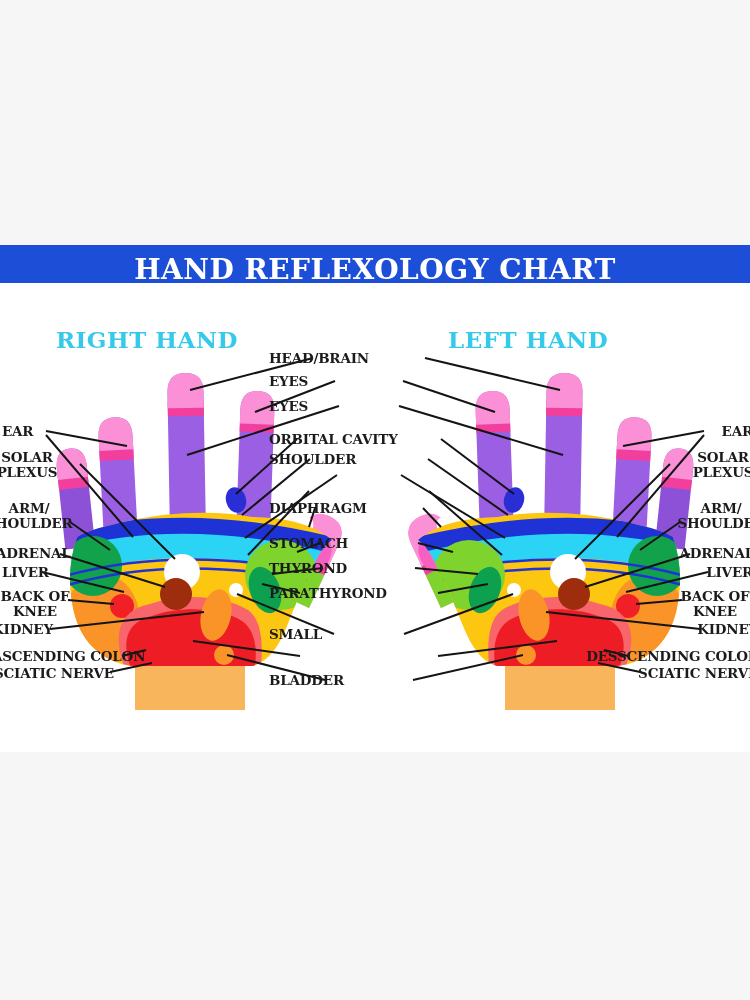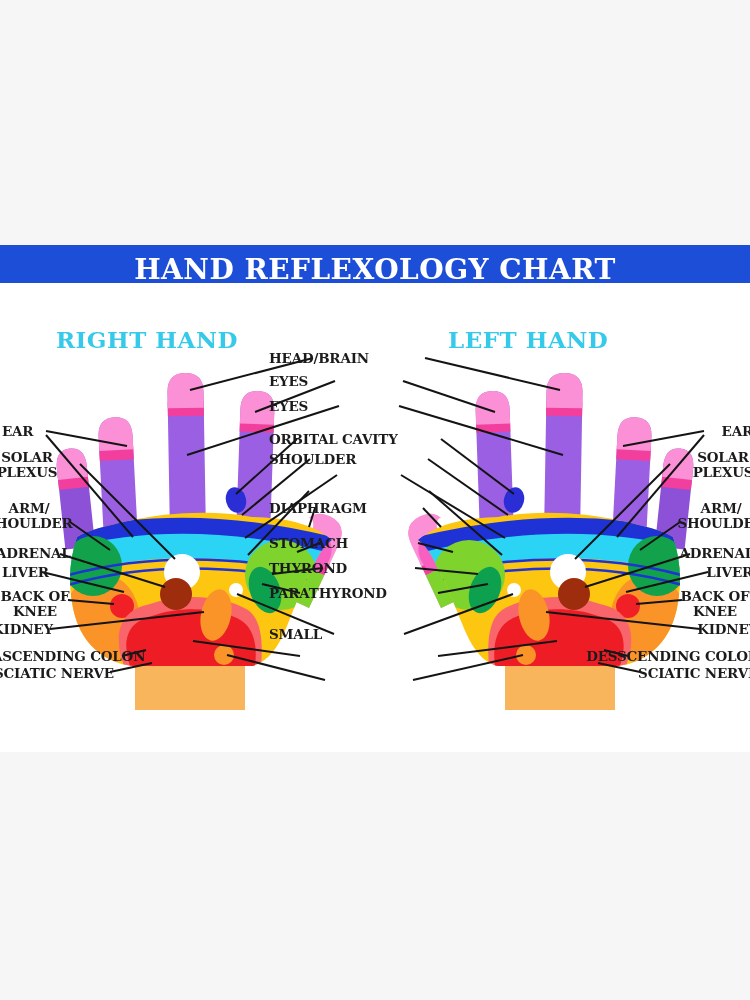--- a/index.html
+++ b/index.html
@@ -151,20 +151,21 @@
   <div class="lbl c" style="top:351px">HEAD/BRAIN</div>
   <div class="lbl c" style="top:374px">EYES</div>
   <div class="lbl c" style="top:399px">EYES</div>
   <div class="lbl c" style="top:432px">ORBITAL CAVITY</div>
   <div class="lbl c" style="top:452px">SHOULDER</div>
   <div class="lbl c" style="top:501px">DIAPHRAGM</div>
   <div class="lbl c" style="top:536px">STOMACH</div>
   <div class="lbl c" style="top:586px">PARATHYROND</div>
   <div class="lbl c" style="top:561px">THYROND</div>
   <div class="lbl c" style="top:627px">SMALL</div>
+  <div class="lbl c" style="top:673px">BLADDER</div>
 
   <div class="lbl" style="top:424px;left:2px">EAR</div>
   <div class="lbl wrap" style="top:450px;left:-28px;width:110px">SOLAR PLEXUS</div>
   <div class="lbl wrap" style="top:501px;left:-30px;width:118px">ARM/ SHOULDER</div>
   <div class="lbl" style="top:546px;left:-4px">ADRENAL</div>
   <div class="lbl" style="top:565px;left:2px">LIVER</div>
   <div class="lbl wrap" style="top:589px;left:-20px;width:110px">BACK OF KNEE</div>
   <div class="lbl" style="top:622px;left:-8px">KIDNEY</div>
   <div class="lbl" style="top:649px;left:-8px">ASCENDING COLON</div>
   <div class="lbl" style="top:666px;left:-6px">SCIATIC NERVE</div>

